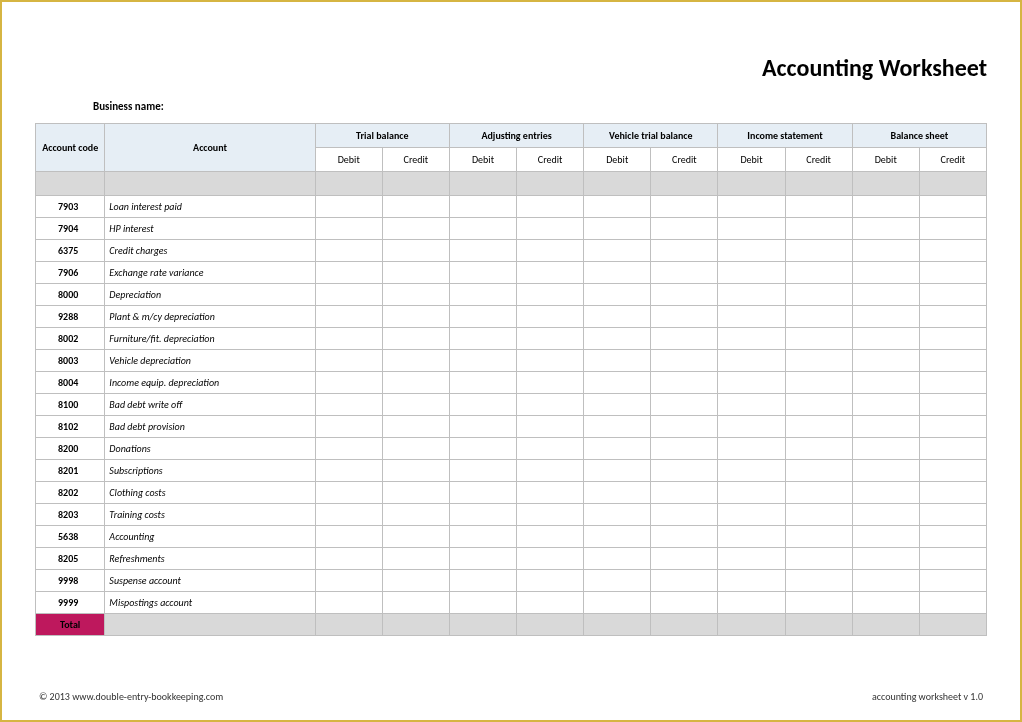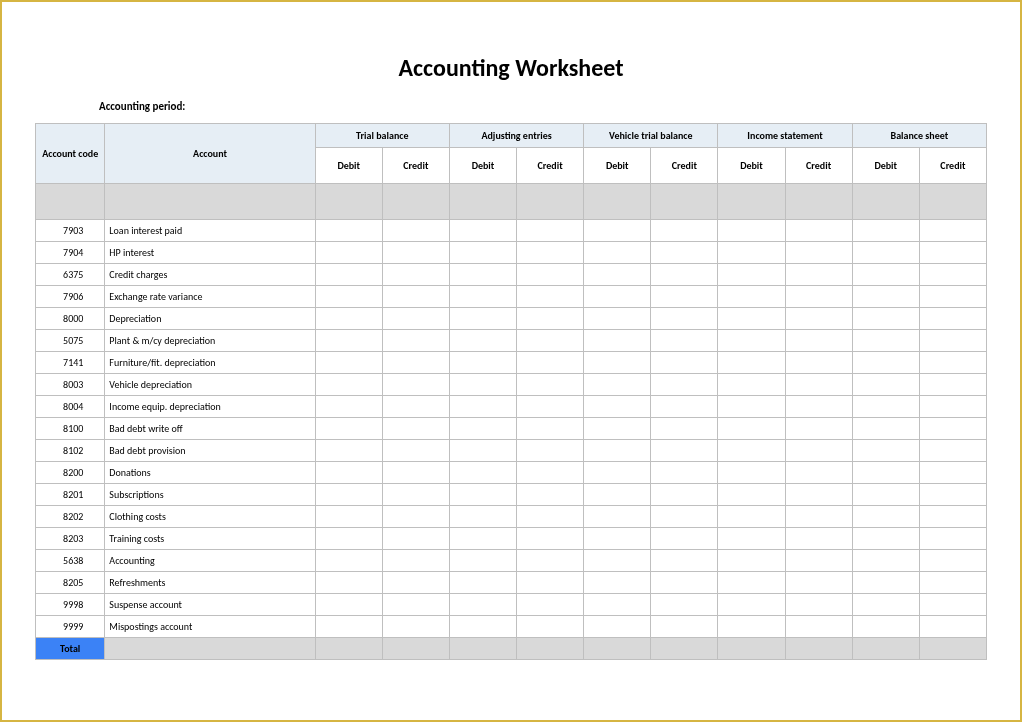--- a/index.html
+++ b/index.html
@@ -13,21 +13,21 @@
     padding: 10px 12px;
   }
   .inner {
     border: 1px solid #fff;
     width: 100%;
     height: 100%;
     position: relative;
     padding: 40px 20px 0 20px;
   }
   .title {
-    text-align: center;
+    text-align: right;
     font-size: 24px;
     font-weight: bold;
     color: #000;
     margin-bottom: 18px;
   }
   .meta {
     display: flex;
     font-size: 11px;
     font-weight: bold;
     color: #000;
@@ -52,39 +52,40 @@
     color: #000;
   }
   thead th {
     background: #e6eef5;
     font-weight: bold;
     text-align: center;
     height: 24px;
   }
   thead tr.sub th {
     background: #fff;
-    font-weight: bold;
-    height: 36px;
+    font-weight: normal;
+    height: 24px;
   }
   thead tr.sub th.blank {
     background: #d9d9d9;
   }
   td.code {
-    text-align: right;
-    font-weight: normal;
-    padding-right: 21px;
+    text-align: center;
+    font-weight: bold;
+    padding-right: 8px;
   }
   td.name {
     text-align: left;
+    font-style: italic;
   }
   td.val {
     background: #fff;
   }
   tr.totals td.lab {
-    background: #3b82f6;
+    background: #be185d;
     text-align: center;
     font-weight: bold;
   }
   tr.totals td.tg {
     background: #d9d9d9;
   }
   .footer {
     position: absolute;
     bottom: 6px;
     left: 24px;
@@ -95,21 +96,21 @@
     color: #333;
   }
 </style>
 </head>
 <body>
 
 <div class="inner">
   <div class="title">Accounting Worksheet</div>
 
   <div class="meta">
-    <div class="ap">Accounting period:</div>
+    <div class="bn">Business name:</div>
   </div>
 
   <table>
     <colgroup>
       <col class="code">
         <col class="acct">
       <col class="dc">
         <col class="dc">
         <col class="dc">
         <col class="dc">
@@ -222,35 +223,35 @@
           <td class="val"></td>
           <td class="val"></td>
           <td class="val"></td>
           <td class="val"></td>
           <td class="val"></td>
           <td class="val"></td>
           <td class="val"></td>
           <td class="val"></td>
         </tr>
         <tr>
-          <td class="code">5075</td>
+          <td class="code">9288</td>
           <td class="name">Plant &amp; m/cy depreciation</td>
           <td class="val"></td>
           <td class="val"></td>
           <td class="val"></td>
           <td class="val"></td>
           <td class="val"></td>
           <td class="val"></td>
           <td class="val"></td>
           <td class="val"></td>
           <td class="val"></td>
           <td class="val"></td>
         </tr>
         <tr>
-          <td class="code">7141</td>
+          <td class="code">8002</td>
           <td class="name">Furniture/fit. depreciation</td>
           <td class="val"></td>
           <td class="val"></td>
           <td class="val"></td>
           <td class="val"></td>
           <td class="val"></td>
           <td class="val"></td>
           <td class="val"></td>
           <td class="val"></td>
           <td class="val"></td>
@@ -434,13 +435,17 @@
           <td class="tg"></td>
           <td class="tg"></td>
           <td class="tg"></td>
           <td class="tg"></td>
           <td class="tg"></td>
           <td class="tg"></td>
         </tr>
       </tbody>
   </table>
 
+  <div class="footer">
+    <span>© 2013 www.double-entry-bookkeeping.com</span>
+    <span>accounting worksheet v 1.0</span>
+  </div>
 </div>
 
 </body></html>

